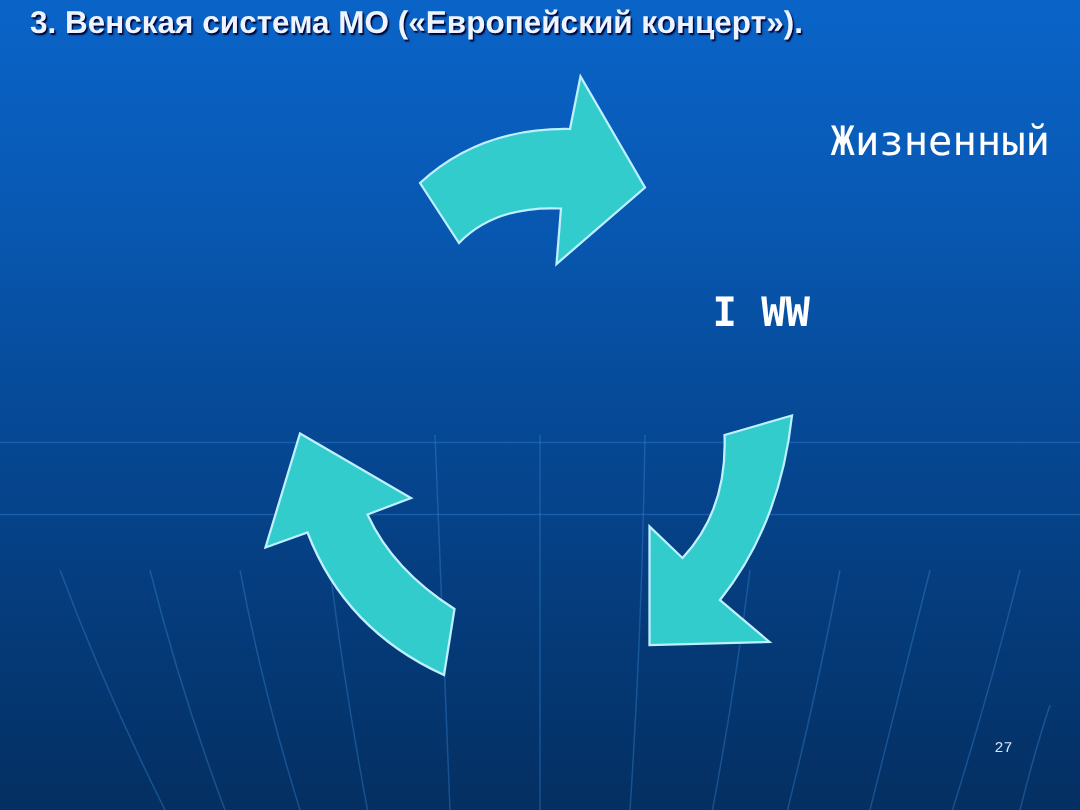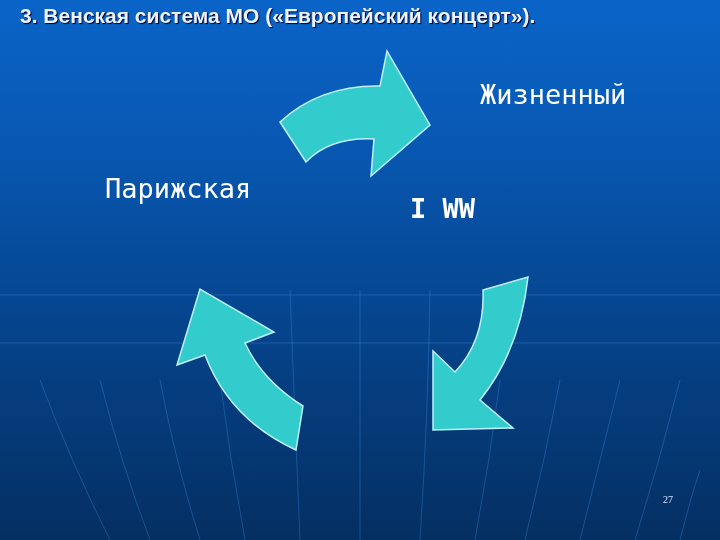--- a/index.html
+++ b/index.html
@@ -3,24 +3,24 @@
 <meta charset="utf-8">
 <style>
   html,body{margin:0;padding:0;}
   body{width:720px;height:540px;overflow:hidden;position:relative;
     font-family:"DejaVu Sans",sans-serif;
     background:linear-gradient(180deg,#0a64c8 0%,#0859b4 25%,#064a98 50%,#053c7c 75%,#042f62 100%);}
   .bg-lines{position:absolute;left:0;top:0;width:720px;height:540px;}
   .title{position:absolute;left:20px;top:4px;color:#eef4ff;font-family:"Liberation Sans",sans-serif;
     font-weight:bold;font-size:21px;text-shadow:1px 1px 1px #003;white-space:nowrap;}
   .label{position:absolute;color:#ffffff;font-family:"DejaVu Sans Mono",monospace;font-size:27px;
-    text-align:left;line-height:34px;}
+    text-align:right;line-height:34px;}
   .label.sans{font-family:"DejaVu Sans",sans-serif;font-weight:bold;}
   .arrows{position:absolute;left:0;top:0;width:720px;height:540px;}
-  .pagenum{position:absolute;left:663px;top:494px;color:#d8e4ff;font-size:10px;font-family:Liberation Serif, serif;}
+  .pagenum{position:absolute;left:663px;top:494px;color:#d8e4ff;font-size:10px;font-family:Liberation Mono, monospace;}
 </style>
 </head>
 <body>
 
 <svg class="bg-lines" viewBox="0 0 720 540">
   <g stroke="#3f8fe0" stroke-opacity="0.35" stroke-width="1" fill="none">
     <line x1="0" y1="295" x2="720" y2="295"></line>
     <line x1="0" y1="343" x2="720" y2="343"></line>
     <path d="M40 380 Q70 460 110 540"></path>
     <path d="M100 380 Q120 460 150 540"></path>
@@ -48,21 +48,20 @@
 
     <path d="M303 406 L296 450 Q230 420 205 355 L177 365 L200 289 L274 332 L245 343 Q262 380 303 406 Z"></path>
   </g>
 </svg>
 
 <div class="label sans" style="left:480px;top:78px;width:220px;font-family:'DejaVu Sans Mono',monospace;font-weight:normal;">
   <div>Жизненный</div>
 </div>
 
 <div class="label" style="left:105px;top:172px;width:270px;">
-  <div>Парижская</div>
 </div>
 
 <div class="label" style="left:410px;top:192px;width:130px;font-weight:bold;">
   <div>I WW</div>
 </div>
 
 <div class="label sans" style="left:270px;top:425px;width:185px;font-size:27px;line-height:38px;">
 </div>
 
 <div class="pagenum">27</div>

